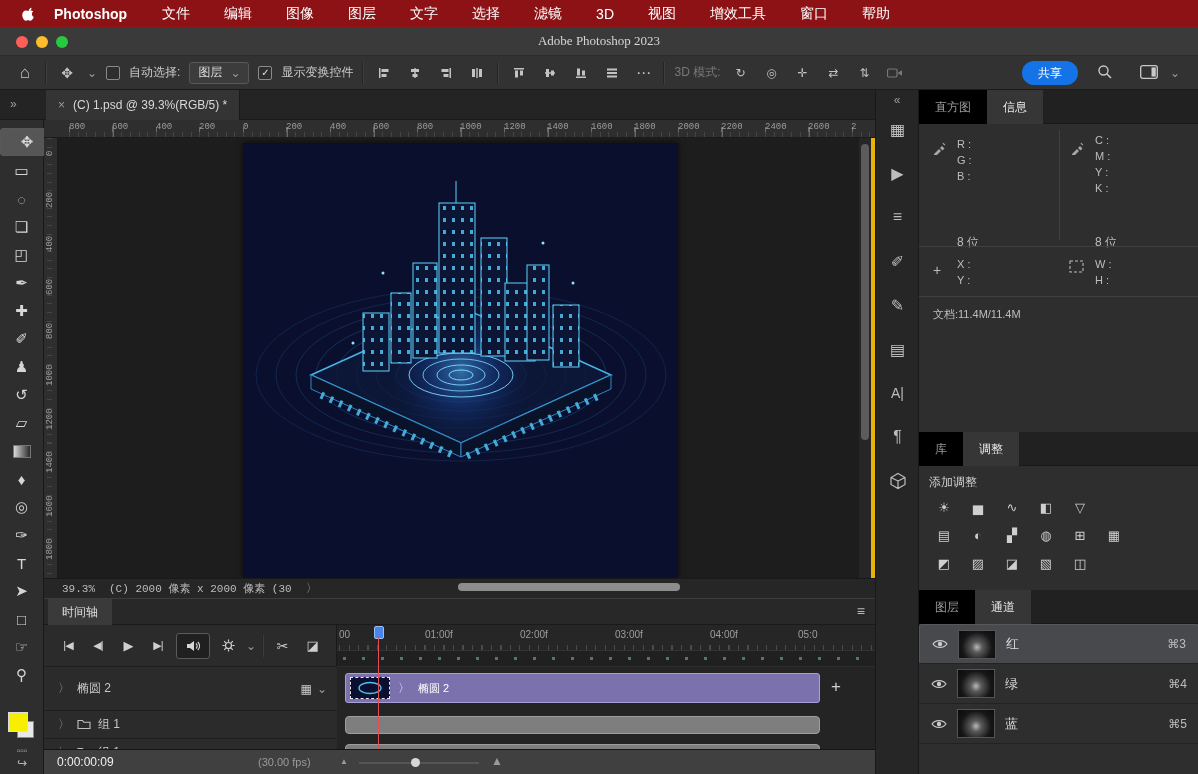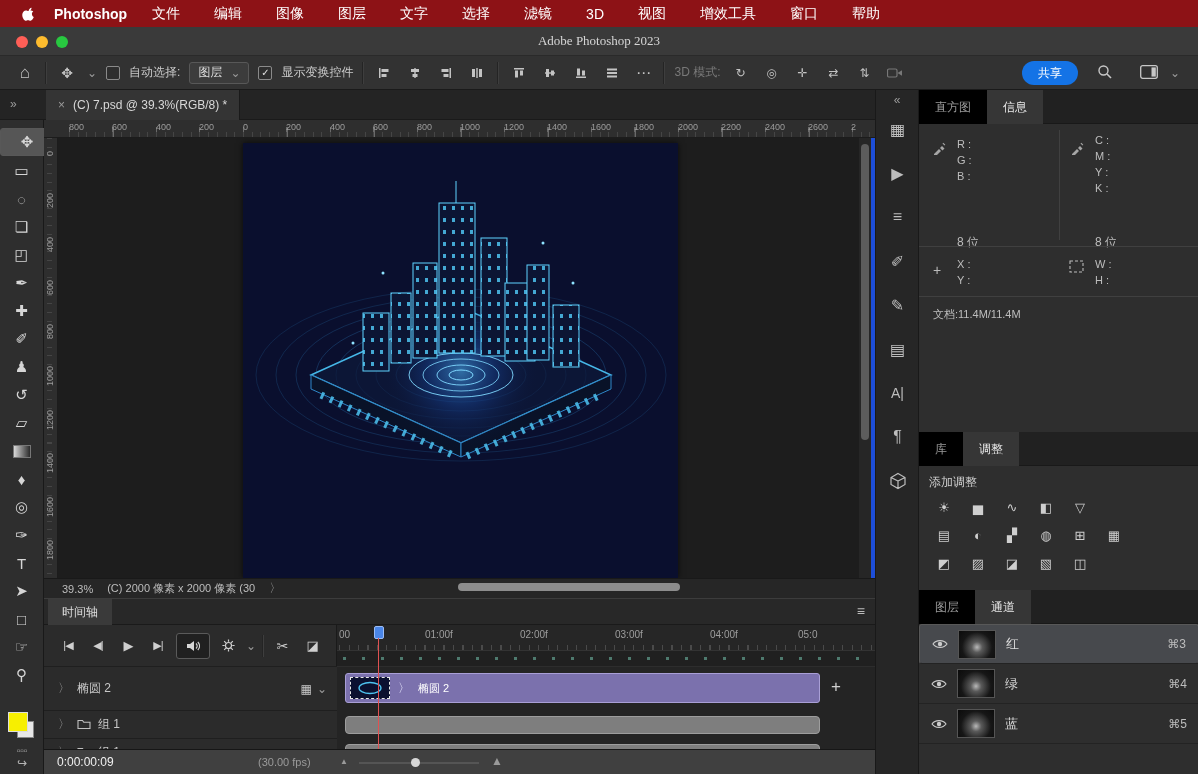--- a/index.html
+++ b/index.html
@@ -1,21 +1,21 @@
 <!DOCTYPE html>
 <html><head>
 <meta charset="utf-8">
 <style>
   html,body{margin:0;padding:0;background:#000;}
   body{font-family:"Liberation Sans","DejaVu Sans",sans-serif;}
   .screen{position:relative;width:1198px;height:774px;overflow:hidden;background:#1e1e1e;color:#cccccc;font-size:12px;}
   .abs{position:absolute;}
   
   .menubar{left:0;top:0;width:1198px;height:27px;background:#8d1216;display:flex;align-items:center;color:#fff;padding-left:18px;box-sizing:border-box;gap:0;}
-  .menubar .app{font-weight:bold;font-size:14px;margin:0 8px 0 14px;}
+  .menubar .app{font-weight:bold;font-size:14px;margin:0 18px 0 14px;}
   .menubar .mitem{font-size:14px;margin:0 17px;cursor:default;}
   
   .titlebar{left:0;top:27px;width:1198px;height:29px;background:#3a3a3a;border-bottom:1px solid #2a2a2a;box-sizing:border-box;font-family:Liberation Serif, serif;}
   .tl{position:absolute;top:9px;width:12px;height:12px;border-radius:50%;}
   .title{position:absolute;top:6px;left:0;width:100%;text-align:center;color:#d6d6d6;font-size:13px;}
   
   .optionsbar{left:0;top:56px;width:1198px;height:34px;background:#323232;border-bottom:1px solid #1a1a1a;box-sizing:border-box;display:flex;align-items:center;padding-left:14px;gap:9px;}
   .sep{width:1px;height:22px;background:#242424;border-right:1px solid #3e3e3e;}
   .cb{width:12px;height:12px;border:1px solid #8a8a8a;border-radius:2px;background:#2e2e2e;display:inline-flex;align-items:center;justify-content:center;font-size:10px;color:#e0e0e0;line-height:1;}
   .sel{display:flex;align-items:center;gap:8px;background:#3c3c3c;border:1px solid #585858;border-radius:3px;padding:0 8px;height:20px;font-size:12px;color:#ddd;}
@@ -30,21 +30,21 @@
   
   .leftbar{left:0;top:120px;width:44px;height:654px;background:#2e2e2e;border-right:1px solid #191919;box-sizing:border-box;}
   .tool{width:36px;height:26px;margin:2px auto;display:flex;align-items:center;justify-content:center;color:#d6d6d6;font-size:15px;border-radius:3px;}
   .tool.sel{background:#565656;}
   .grad{width:16px;height:11px;background:linear-gradient(90deg,#d8d8d8,#2a2a2a);border:1px solid #777;}
   .fg-swatch{position:absolute;left:8px;bottom:36px;width:26px;height:26px;}
   .fg-swatch .back{position:absolute;right:0;bottom:0;width:15px;height:15px;background:#e8e8e8;border:1px solid #888;}
   .fg-swatch .front{position:absolute;left:0;top:0;width:18px;height:18px;background:#f7ef00;border:1px solid #dddddd;}
   .strip-bottom{position:absolute;left:0;bottom:4px;width:44px;text-align:center;color:#b5b5b5;font-size:10px;line-height:13px;}
   
-  .docarea{left:44px;top:120px;width:831px;height:478px;background:#1d4ed8;}
+  .docarea{left:44px;top:120px;width:831px;height:478px;background:#eab308;font-family:Liberation Mono, monospace;}
   .hruler{position:absolute;left:0;top:0;width:831px;height:18px;background:#2e2e2e;border-bottom:1px solid #1c1c1c;box-sizing:border-box;
     background-image:repeating-linear-gradient(to right,#454545 0 1px,transparent 1px 8.7px),repeating-linear-gradient(to right,#6a6a6a 0 1px,transparent 1px 43.5px);
     background-position:25px bottom,25px bottom;background-size:100% 5px,100% 10px;background-repeat:no-repeat;}
   .rl{position:absolute;top:2px;font-size:9px;color:#9c9c9c;}
   .vruler{position:absolute;left:0;top:18px;width:14px;height:440px;background:#2e2e2e;border-right:1px solid #1c1c1c;box-sizing:border-box;
     background-image:repeating-linear-gradient(to bottom,#454545 0 1px,transparent 1px 8.7px);background-position:right 5px top;background-size:5px 100%;background-repeat:no-repeat;}
   .rv{position:absolute;left:1px;font-size:9px;color:#9c9c9c;transform:rotate(-90deg);transform-origin:left top;white-space:nowrap;}
   .viewport{position:absolute;left:14px;top:18px;width:801px;height:440px;overflow:hidden;background:#1d1d1d;}
   .canvas{position:absolute;left:185px;top:5px;width:435px;height:435px;background:#0a0f2e;box-shadow:0 0 6px rgba(0,0,0,.7);}
   .vscroll{position:absolute;left:815px;top:18px;width:12px;height:440px;background:#262626;}
@@ -242,21 +242,21 @@
         <rect x="0.7" y="0.7" width="16.6" height="12.6" rx="2" fill="none" stroke="#c8c8c8" stroke-width="1.3"></rect>
         <rect x="11.5" y="2.4" width="4.3" height="9.2" fill="#c8c8c8"></rect>
       </svg>
     </span>
   <span class="abs chev" style="right:18px;top:66px;">⌄</span>
 
   <div class="abs tabbar">
     <span class="abs chev" style="left:10px;top:7px;">»</span>
     <div class="doctab">
       <span class="chev">×</span>
-      <span>(C) 7.psd @ 39.3%(RGB/8) *</span>
+      <span>(C) 1.psd @ 39.3%(RGB/5) *</span>
     </div>
   </div>
 
   <div class="abs leftbar">
     <div style="padding-top:6px;">
       <div class="tool sel">✥</div>
       <div class="tool">▭</div>
       <div class="tool">◌</div>
       <div class="tool">❏</div>
       <div class="tool">◰</div>

